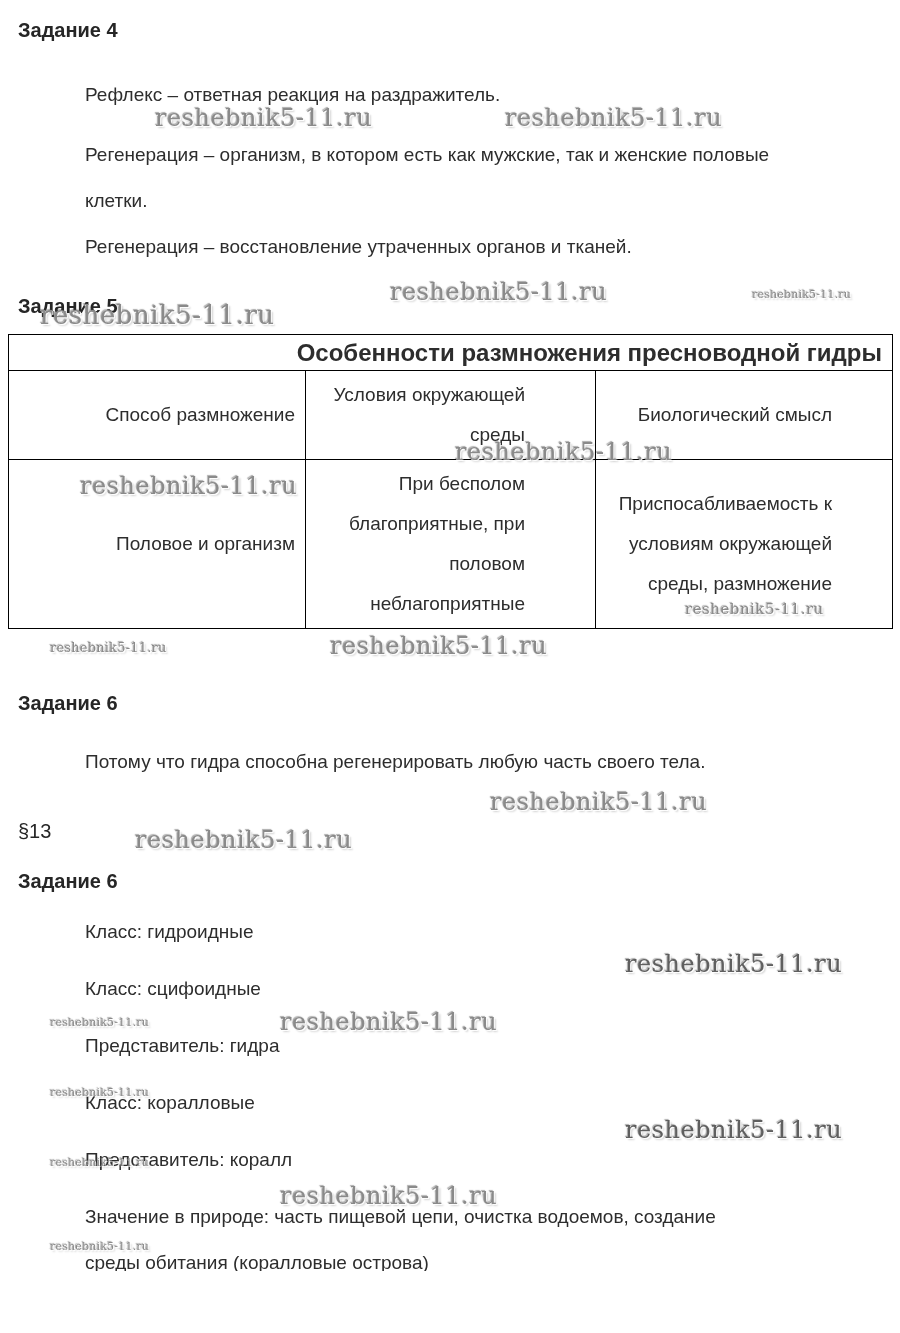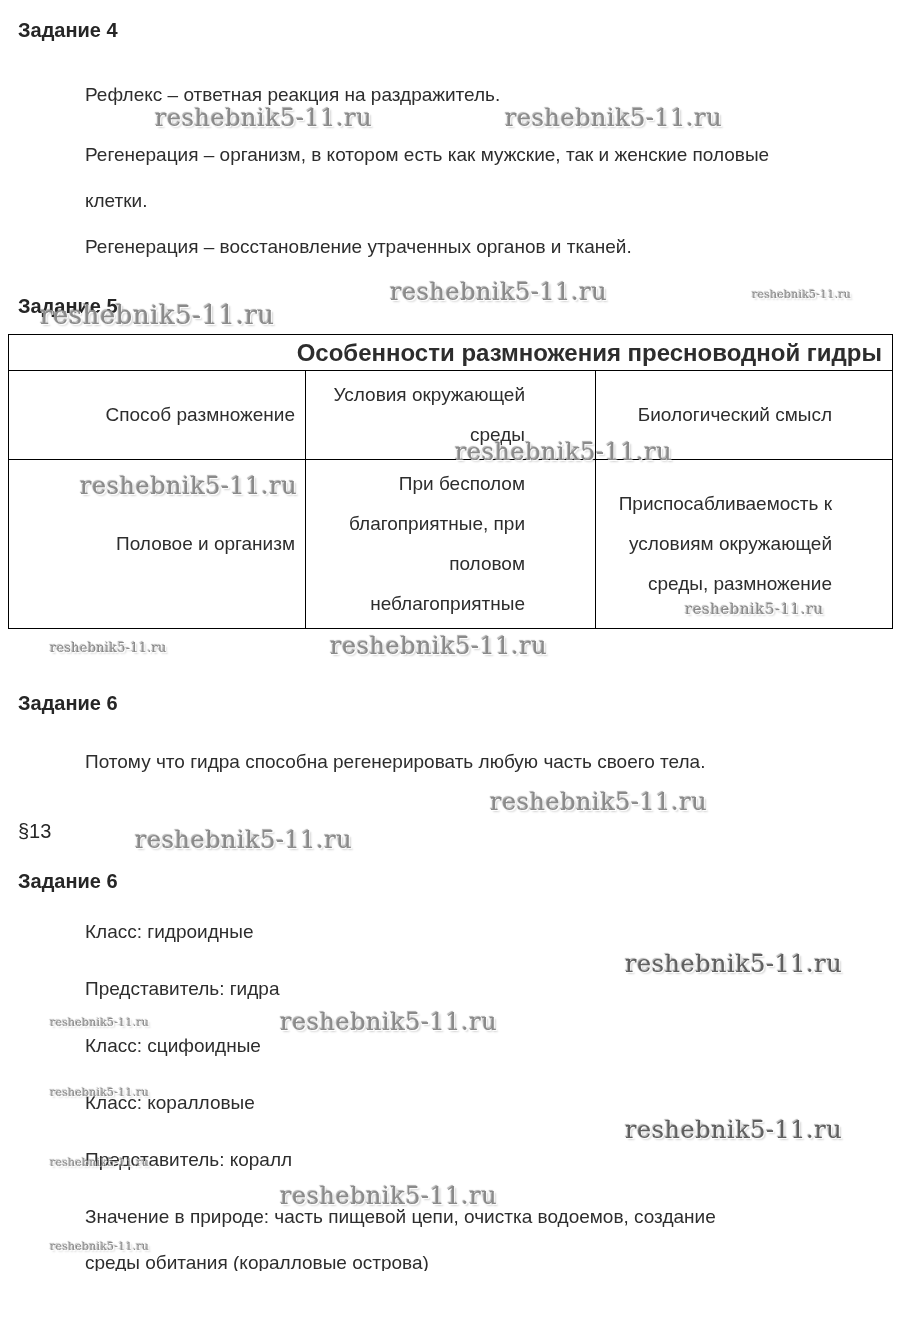--- a/index.html
+++ b/index.html
@@ -124,22 +124,22 @@
     </tbody>
   </table>
 
   <h2 class="h-task" style="margin-top:62px;">Задание 6</h2>
   <p class="para" style="margin-top:24px;">Потому что гидра способна регенерировать любую часть своего тела.</p>
 
   <h2 class="h-section" style="margin-top:34px;">§13</h2>
   <h2 class="h-task" style="margin-top:26px;">Задание 6</h2>
 
   <p class="para" style="margin-top:16px;">Класс: гидроидные</p>
+  <p class="para" style="margin-top:11px;">Класс: сцифоидные</p>
   <p class="para" style="margin-top:11px;">Представитель: гидра</p>
-  <p class="para" style="margin-top:11px;">Класс: сцифоидные</p>
   <p class="para" style="margin-top:11px;">Класс: коралловые</p>
   <p class="para" style="margin-top:11px;">Представитель: коралл</p>
   <p class="para" style="margin-top:11px;">Значение в природе: часть пищевой цепи, очистка водоемов, создание среды обитания (коралловые острова)</p>
 
   <span class="wm wm-lg" style="left:155px; top:104px;">reshebnik5-11.ru</span>
   <span class="wm wm-lg" style="left:505px; top:104px;">reshebnik5-11.ru</span>
   <span class="wm wm-lg" style="left:390px; top:278px;">reshebnik5-11.ru</span>
   <span class="wm wm-sm" style="left:752px; top:288px;">reshebnik5-11.ru</span>
   <span class="wm wm-lg" style="left:40px; top:300px; font-size:26px;">reshebnik5-11.ru</span>
   <span class="wm wm-lg" style="left:455px; top:438px;">reshebnik5-11.ru</span>

